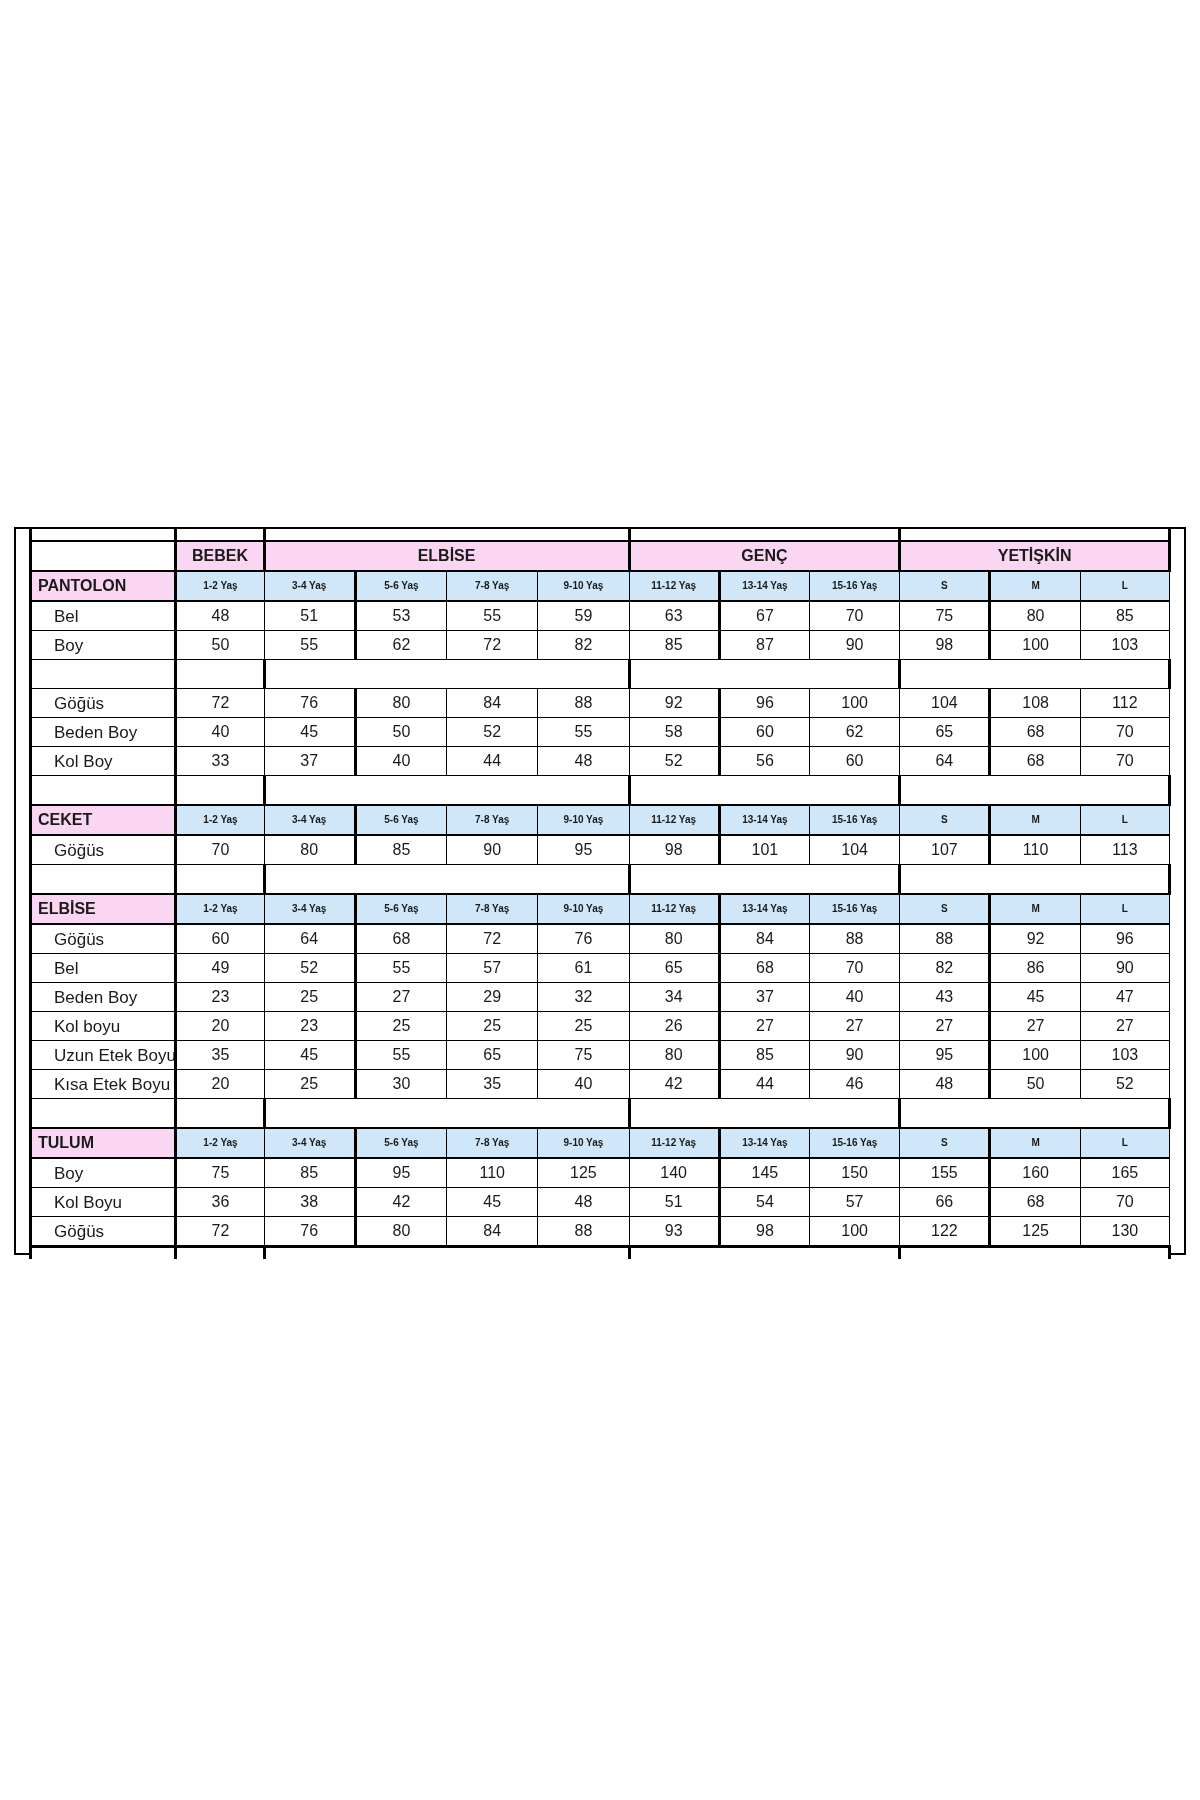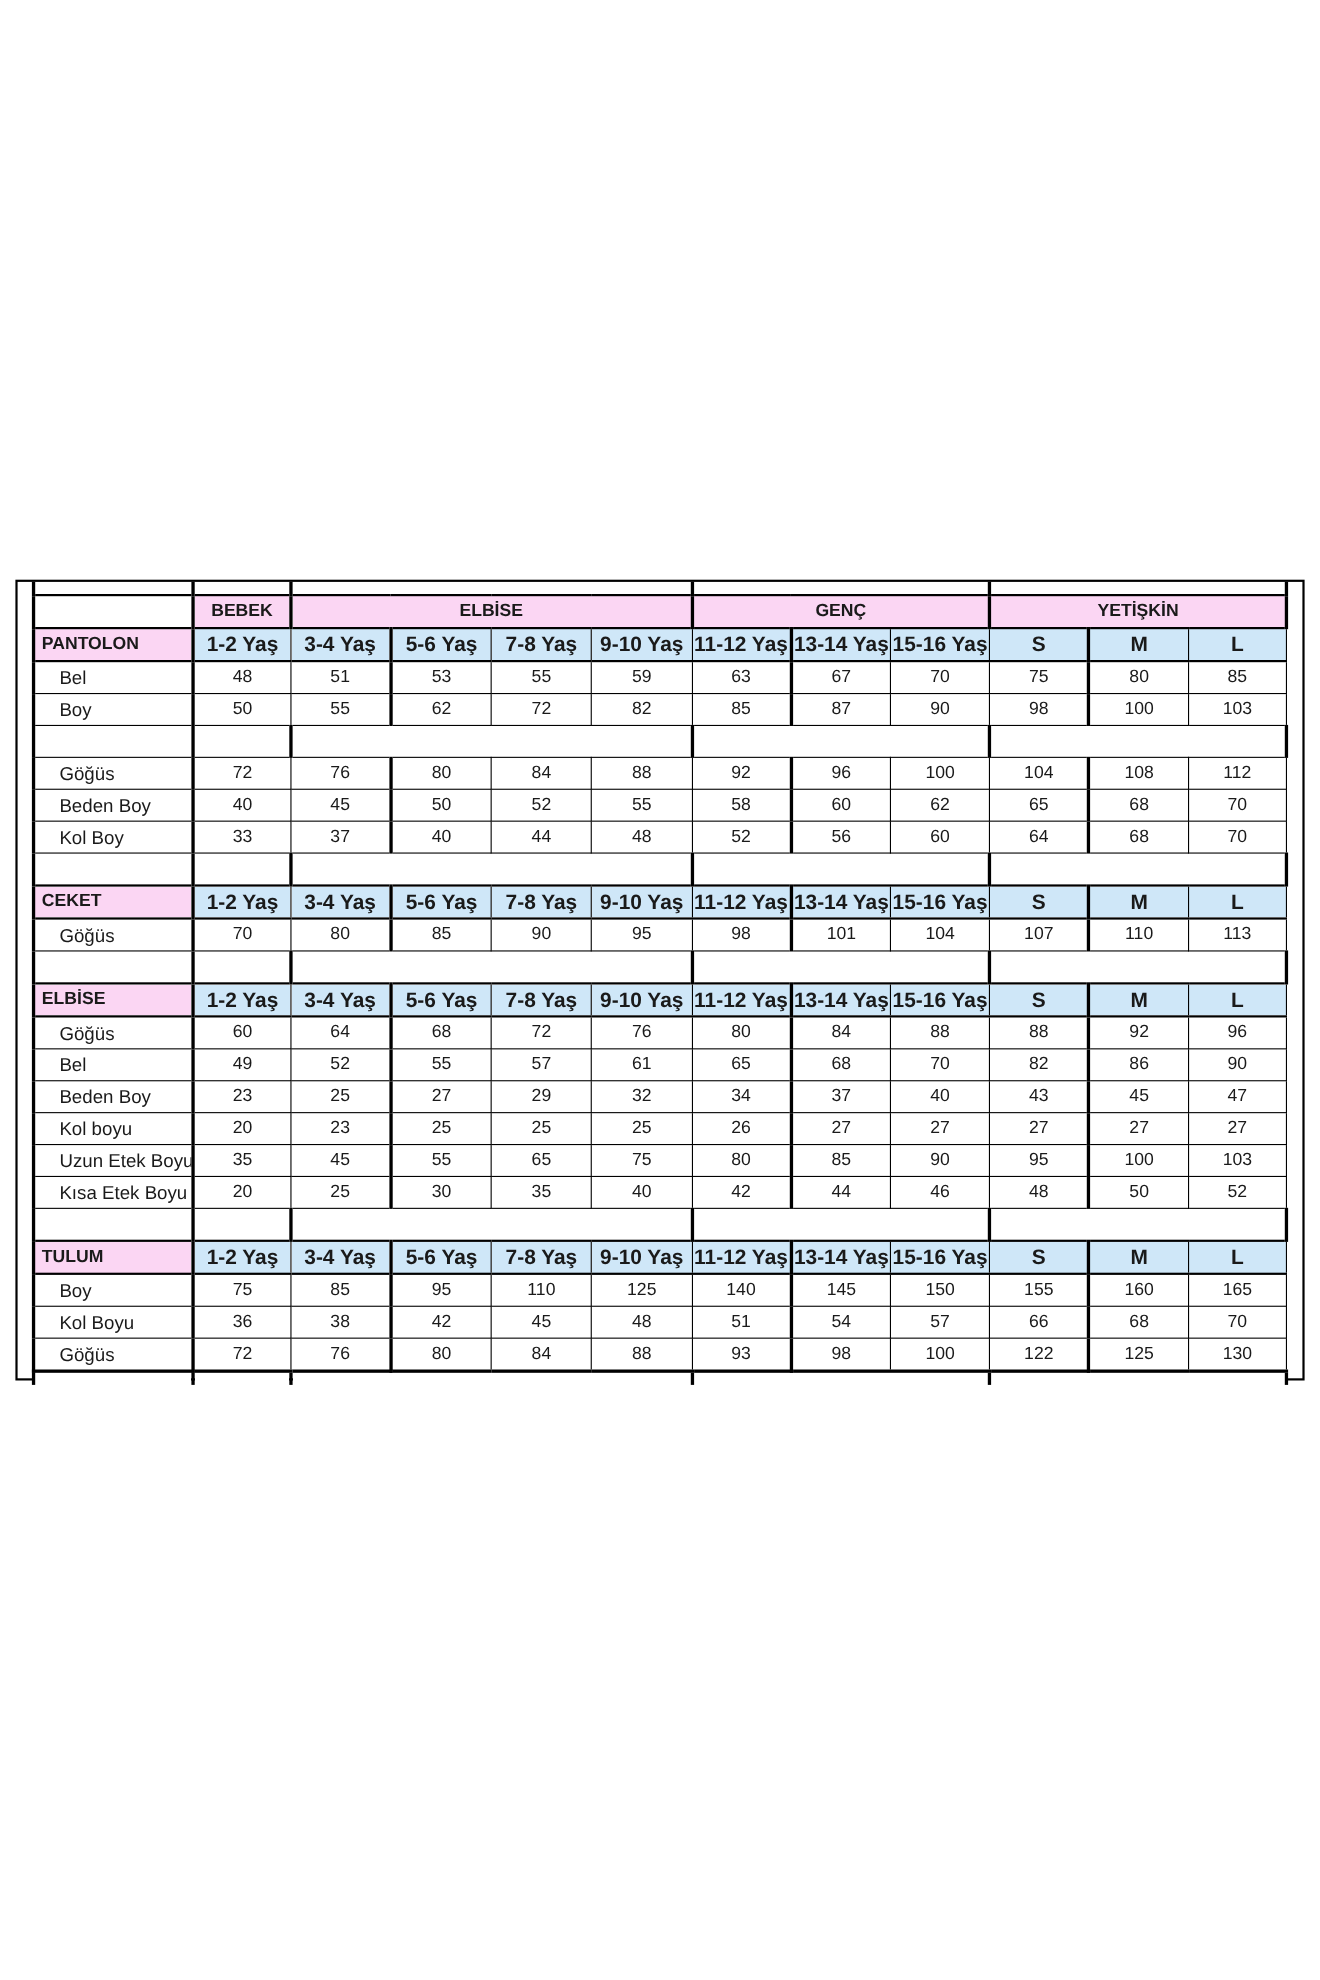--- a/index.html
+++ b/index.html
@@ -38,21 +38,21 @@
   tr.gap td.gl{border-left:3px solid var(--line);}
   
   td.gb{border-right:3px solid var(--line);}
   td.gl{border-left:3px solid var(--line);margin-top:40px;}
   
   tr.grouphdr td{border-top:2px solid var(--line);font-weight:bold;}
   td.pink{background:var(--pink);font-weight:bold;}
   td.whitecell{background:#fff;}
   
   tr.sechdr td{border-top:2px solid var(--line);border-bottom:2px solid var(--line);font-weight:bold;}
-  td.blue{background:var(--blue);font-weight:bold;font-size:19px;}
+  td.blue{background:var(--blue);font-weight:bold;font-size:10px;}
   td.secname{background:var(--pink);text-align:left;padding-left:6px;font-size:16px;}
   
   td.lbl{text-align:left;padding-left:22px;font-size:17px;background:#fff;}
   tr.lastrow td{border-bottom:3px solid var(--line);}
   
   tr.spacer td{background:#fff;}
 </style>
 </head>
 <body>
 

